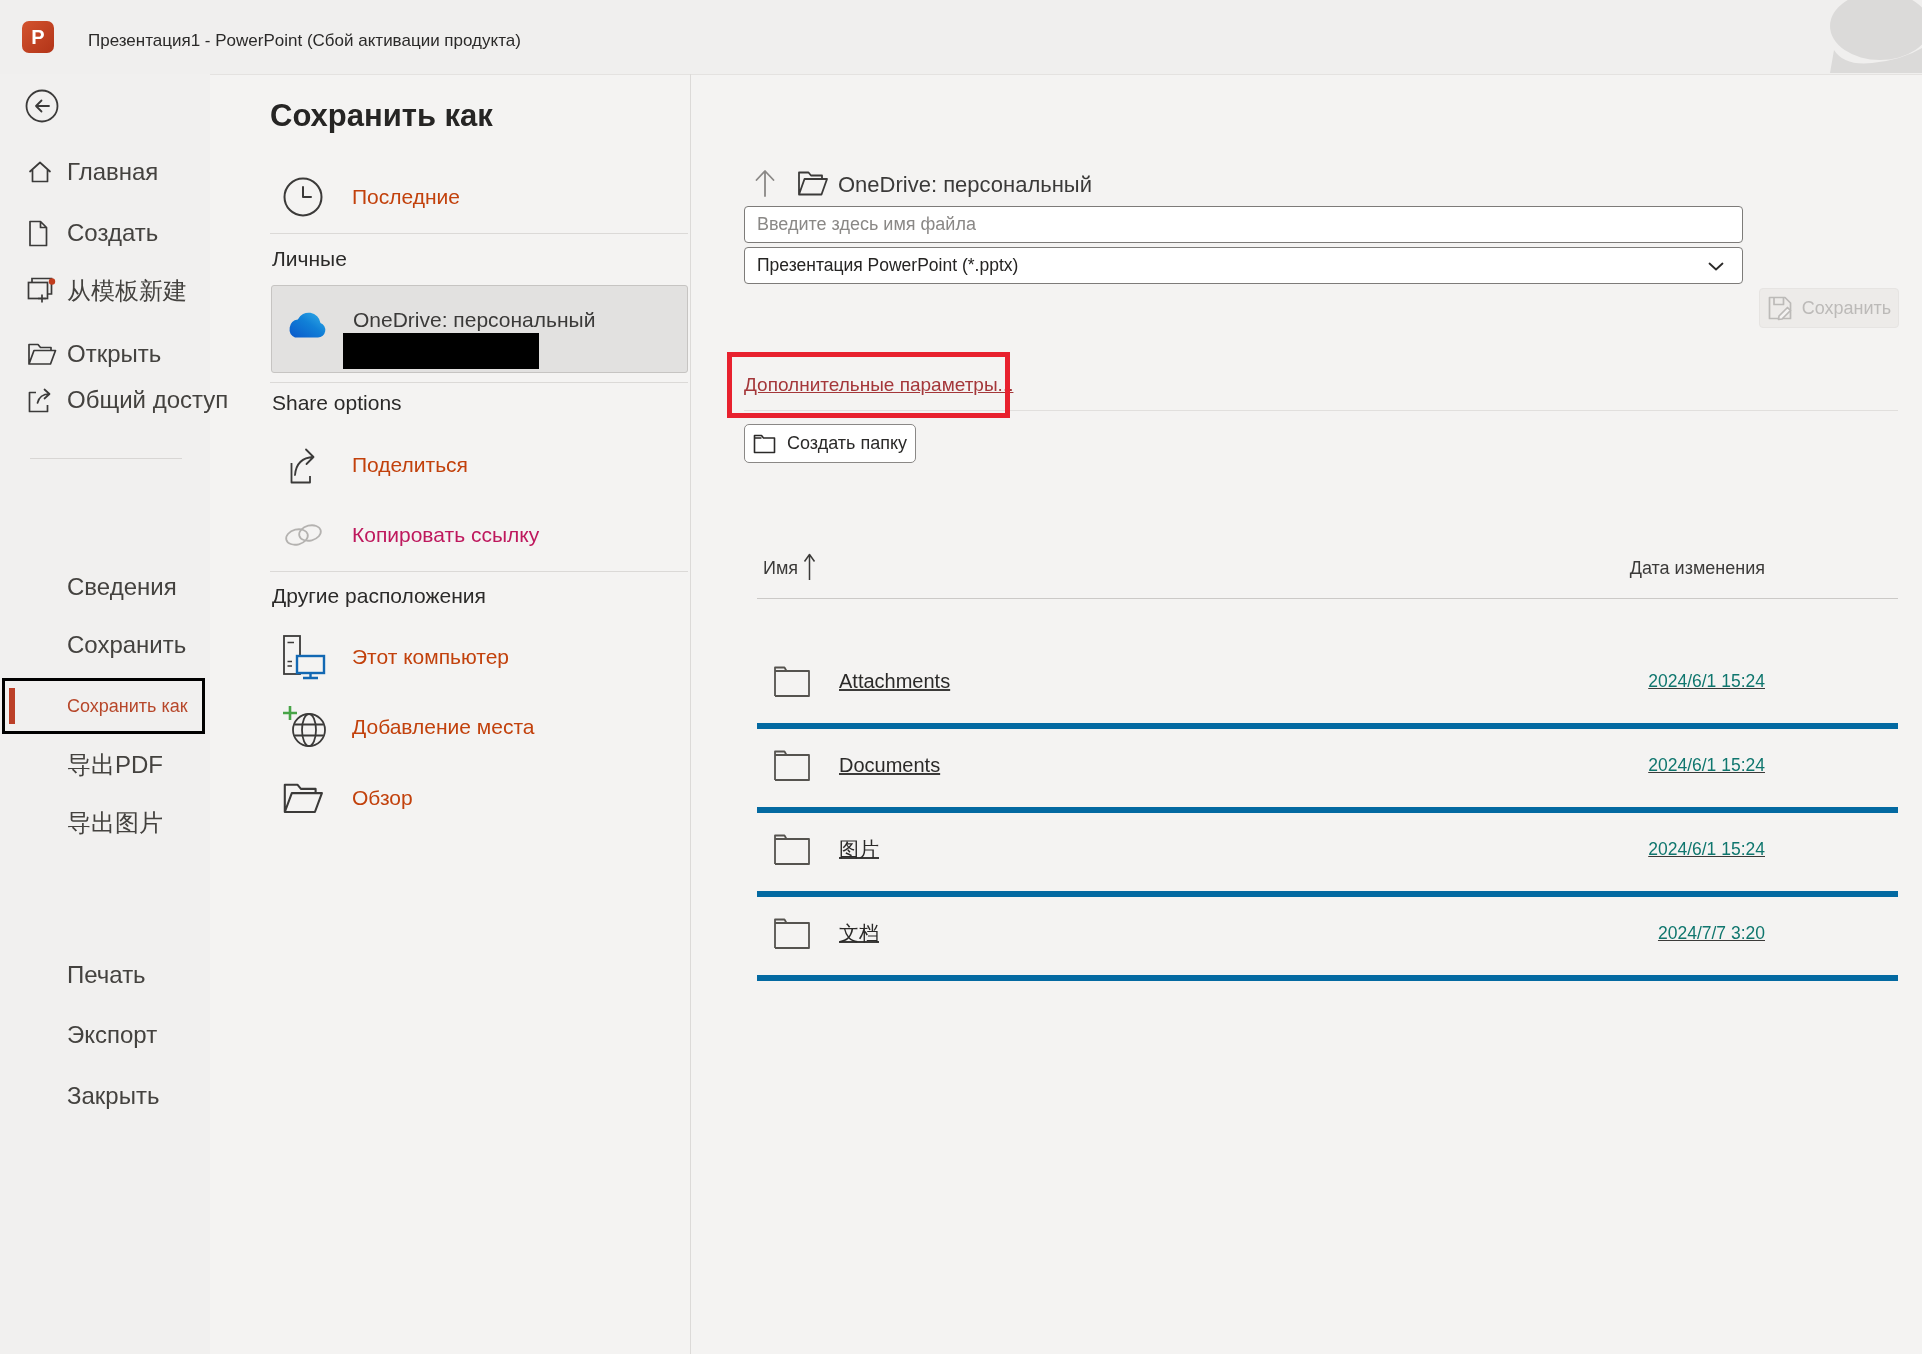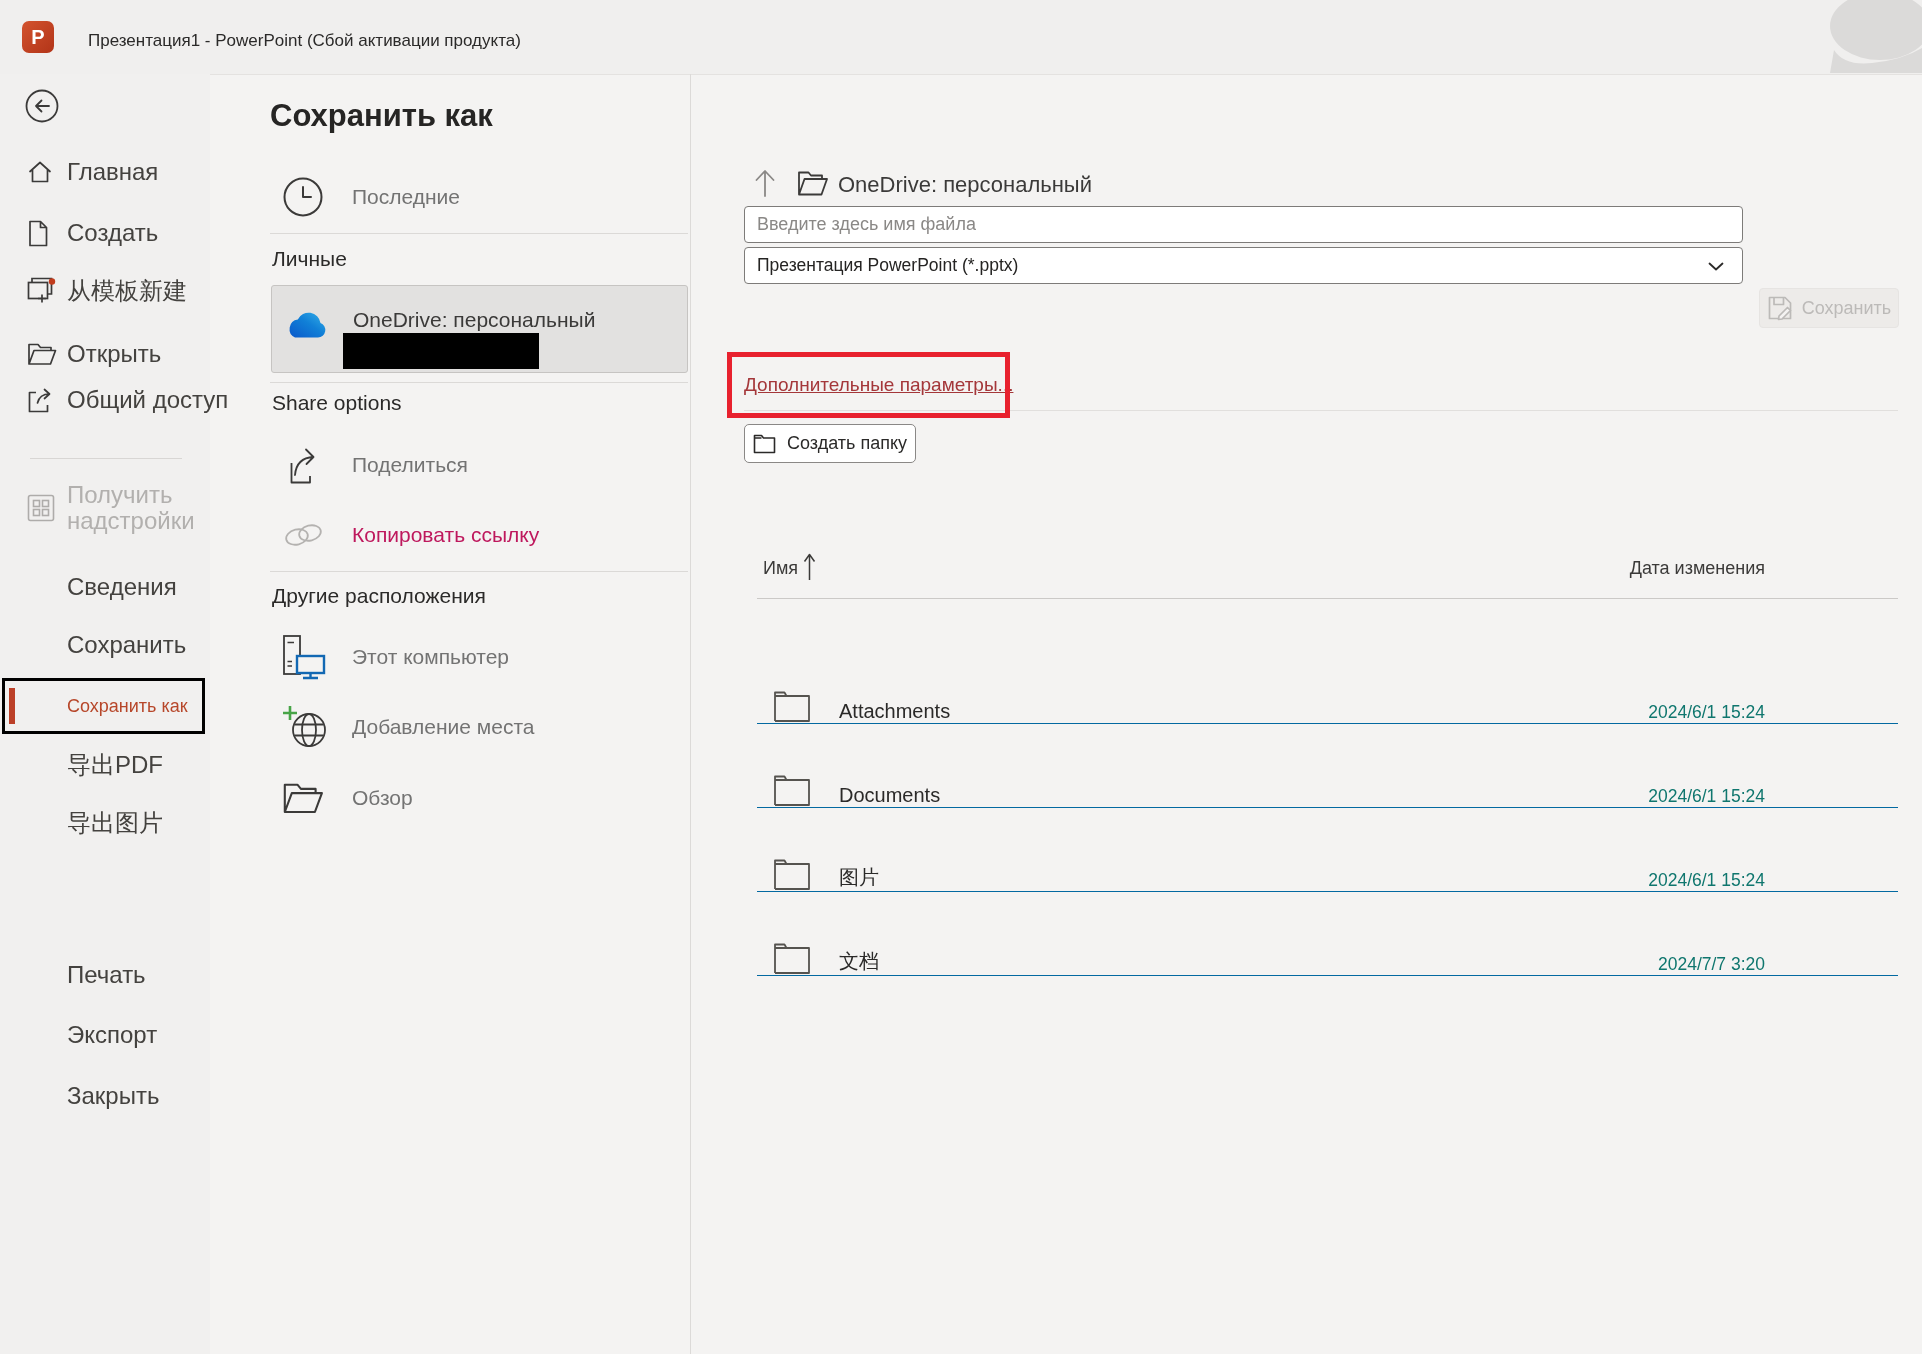--- a/index.html
+++ b/index.html
@@ -26,21 +26,21 @@
   .nav-label.wrap{white-space:normal;width:130px;line-height:26px;}
   .nav-label.dis{color:#b2b0ae;}
   .side-divider{left:30px;width:152px;height:1px;background:#d8d6d4;}
   .saveas-box{left:2px;width:203px;height:56px;border:3px solid #000;box-sizing:border-box;background:#f1f0ef;}
   .saveas-bar{position:absolute;left:4px;top:7px;width:6px;height:36px;background:#bc4028;}
   .saveas-label{position:absolute;left:62px;top:15px;font-size:18px;color:#b7472a;white-space:nowrap;}
   
   .panel-title{left:270px;top:98px;font-size:31px;font-weight:bold;color:#262524;white-space:nowrap;}
   .mid-item{position:absolute;left:271px;width:417px;height:56px;display:flex;align-items:center;}
   .mid-item .ico{position:absolute;left:11px;display:flex;}
-  .mid-label{position:absolute;left:81px;font-size:21px;color:#737373;white-space:nowrap;line-height:26px;}
+  .mid-label{position:absolute;left:81px;font-size:21px;color:#c2410c;white-space:nowrap;line-height:26px;}
   .mid-label.dis{color:#be185d;}
   .mid-head{position:absolute;left:272px;font-size:21px;font-weight:normal;color:#2b2a29;white-space:nowrap;}
   .mid-divider{left:270px;width:418px;height:1px;background:#dbd9d7;}
   .onedrive-box{left:271px;top:285px;width:417px;height:88px;box-sizing:border-box;
     background:#e2e1e0;border:1px solid #c6c4c2;border-radius:3px;}
   .od-ico{position:absolute;left:11px;top:24px;}
   .od-label{position:absolute;left:81px;top:22px;font-size:21px;color:#3b3a39;white-space:nowrap;}
   .redaction{position:absolute;left:71px;top:47px;width:196px;height:36px;background:#000;}
   .vert-divider{left:690px;top:74px;width:1px;height:1280px;background:#dcdad8;}
   
@@ -62,22 +62,22 @@
   .red-annotation{left:727px;top:352px;width:283px;height:66px;box-sizing:border-box;
     border:5px solid #e8212e;pointer-events:none;}
   .more-link{left:744px;top:374px;font-size:19px;color:#a4373a;text-decoration:underline;white-space:nowrap;}
   .newfolder-btn{left:744px;top:424px;width:172px;height:39px;background:#fff;border:1px solid #8a8886;
     border-radius:5px;display:flex;align-items:center;justify-content:center;gap:11px;
     font-size:18px;color:#2b2a29;box-sizing:border-box;}
   .list-h-name{left:763px;top:558px;font-size:18px;color:#3b3a39;}
   .sort-ico{left:803px;top:552px;}
   .list-h-date{right:157px;top:558px;font-size:18px;color:#3b3a39;}
   .list-h-divider{left:757px;top:598px;width:1141px;height:1px;background:#cbc9c7;}
-  .file-row{position:absolute;left:757px;width:1141px;height:84px;display:flex;align-items:flex-end;
-    border-bottom:1px solid #0369a1;}
+  .file-row{position:absolute;left:757px;width:1141px;height:84px;display:flex;align-items:center;
+    border-bottom:6px solid #0369a1;text-decoration:underline;}
   .file-row .ico{margin-left:16px;display:flex;}
   .file-name{margin-left:28px;font-size:20px;color:#2b2a29;white-space:nowrap;}
   .file-date{margin-left:auto;margin-right:133px;font-size:17.5px;color:#0f766e;white-space:nowrap;}
 </style>
 </head>
 <body>
 
 <div class="abs titlebar">
   <div class="abs ppt-icon">P</div>
   <div class="abs tb-title">Презентация1  -  PowerPoint (Сбой активации продукта)</div>
@@ -140,34 +140,20 @@
       <svg width="27" height="27" viewBox="0 0 27 27">
         <path d="M9 5.5 H2.5 V24.5 H20.5 V18" fill="none" stroke="#3b3a39" stroke-width="1.7" stroke-linejoin="round"></path>
         <path d="M10.5 16 C12 9.5 16.5 7 22.5 7 M22.5 7 L17.5 2.5 M22.5 7 L17.5 11.5" fill="none" stroke="#3b3a39" stroke-width="1.7" stroke-linecap="round" stroke-linejoin="round"></path>
       </svg>
     </span>
     <span class="nav-label">Общий доступ</span>
   </div>
 
   <div class="abs side-divider" style="top:384px;"></div>
 
-  <div class="nav-item" style="top:404px;height:60px;">
-    <span class="ico">
-      <svg width="28" height="28" viewBox="0 0 28 28">
-          <g fill="none" stroke="#aeacaa" stroke-width="1.6">
-        <rect x="1.5" y="1.5" width="25" height="25" rx="2"></rect>
-        <rect x="6.5" y="6.5" width="6" height="6"></rect>
-            <rect x="15.5" y="6.5" width="6" height="6"></rect>
-        <rect x="6.5" y="15.5" width="6" height="6"></rect>
-            <rect x="15.5" y="15.5" width="6" height="6"></rect>
-      </g>
-        </svg>
-    </span>
-    <span class="nav-label wrap dis">Получить надстройки</span>
-  </div>
 
   <div class="nav-item" style="top:491px;">
     <span class="nav-label">Сведения</span>
   </div>
 
   <div class="nav-item" style="top:549px;">
     <span class="nav-label">Сохранить</span>
   </div>
 
   <div class="abs saveas-box" style="top:604px;">

